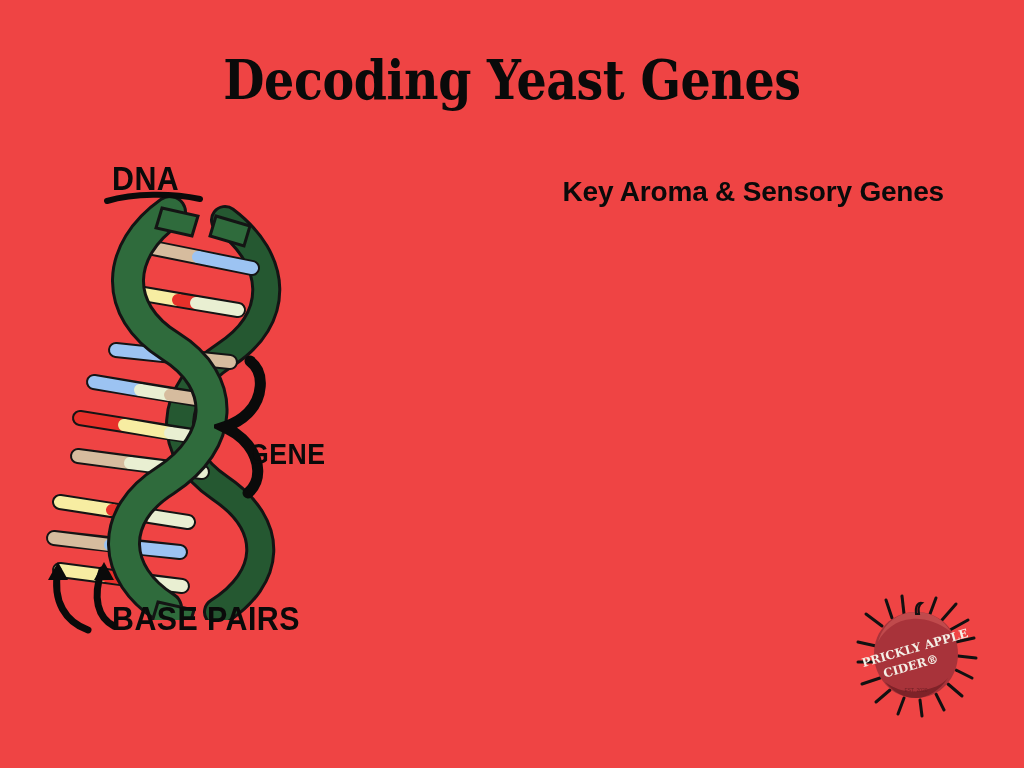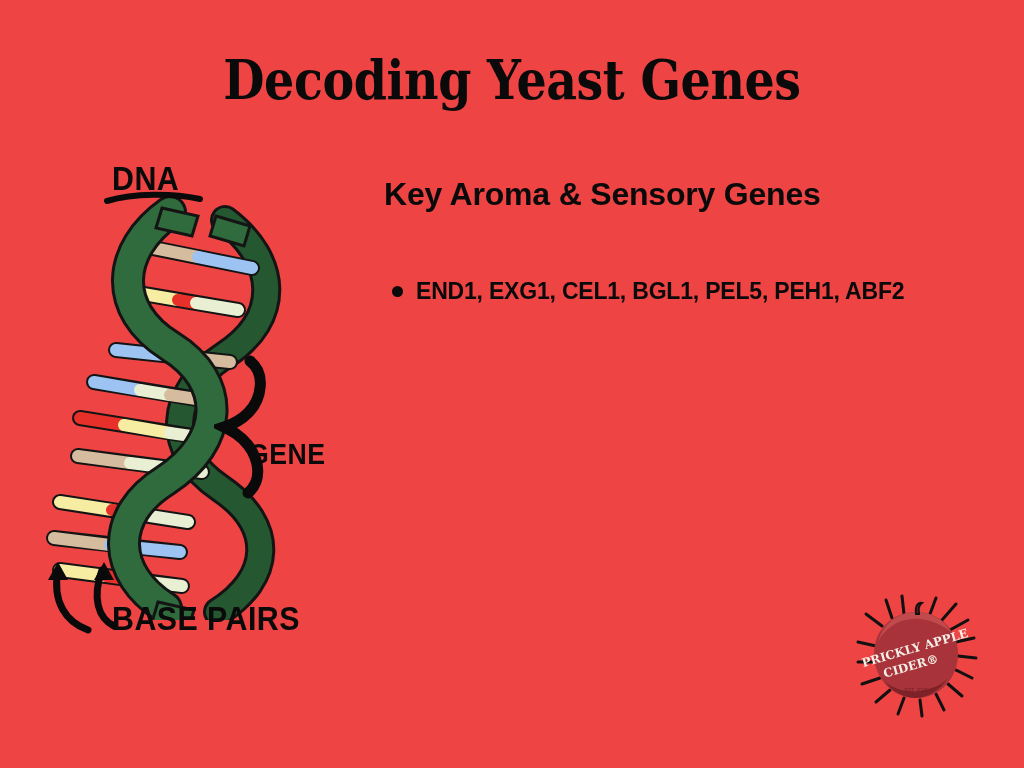--- a/index.html
+++ b/index.html
@@ -41,23 +41,23 @@
   
   #right-col {
     position: absolute;
     left: 384px;
     top: 176px;
     width: 600px;
   }
   #subtitle {
     font-family: "Liberation Sans", sans-serif;
     font-weight: bold;
-    font-size: 32px;
-    color: #0a0a0a;
-    text-align: left;
+    font-size: 28px;
+    color: #0a0a0a;
+    text-align: right;
     width: 560px;
     letter-spacing: -0.2px;
   }
   #gene-list {
     list-style: none;
     margin: 0;
     padding: 0;
     margin-top: 56px;
   }
   #gene-list li {
@@ -201,21 +201,20 @@
   <div class="diagram-label" id="label-dna">DNA</div>
 
   <div class="diagram-label" id="label-gene">GENE</div>
 
   <div class="diagram-label" id="label-base">BASE PAIRS</div>
 
   <div id="right-col">
     <div id="subtitle">Key Aroma &amp; Sensory Genes</div>
 
     <ul id="gene-list">
-      <li>END1, EXG1, CEL1, BGL1, PEL5, PEH1, ABF2</li>
     </ul>
   </div>
 
   <div id="logo-art">
     <svg width="128" height="128" viewBox="0 0 128 128">
 
       <g stroke="#111111" stroke-width="3" stroke-linecap="round">
         <line x1="30" y1="34" x2="14" y2="22"></line>
         <line x1="40" y1="26" x2="34" y2="8"></line>
         <line x1="52" y1="22" x2="50" y2="4"></line>

